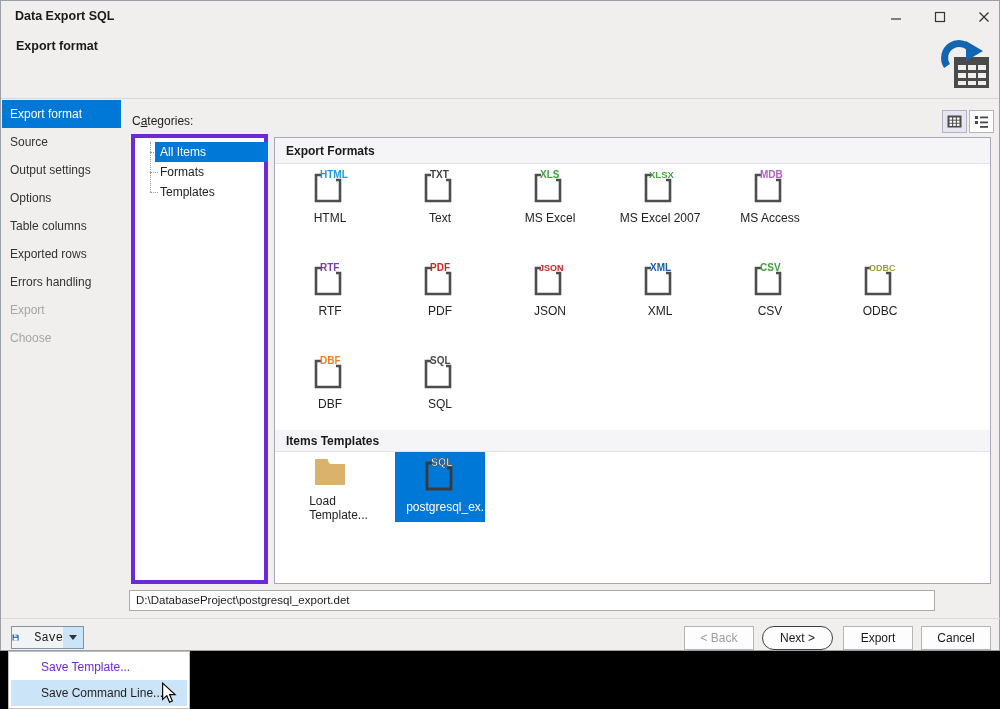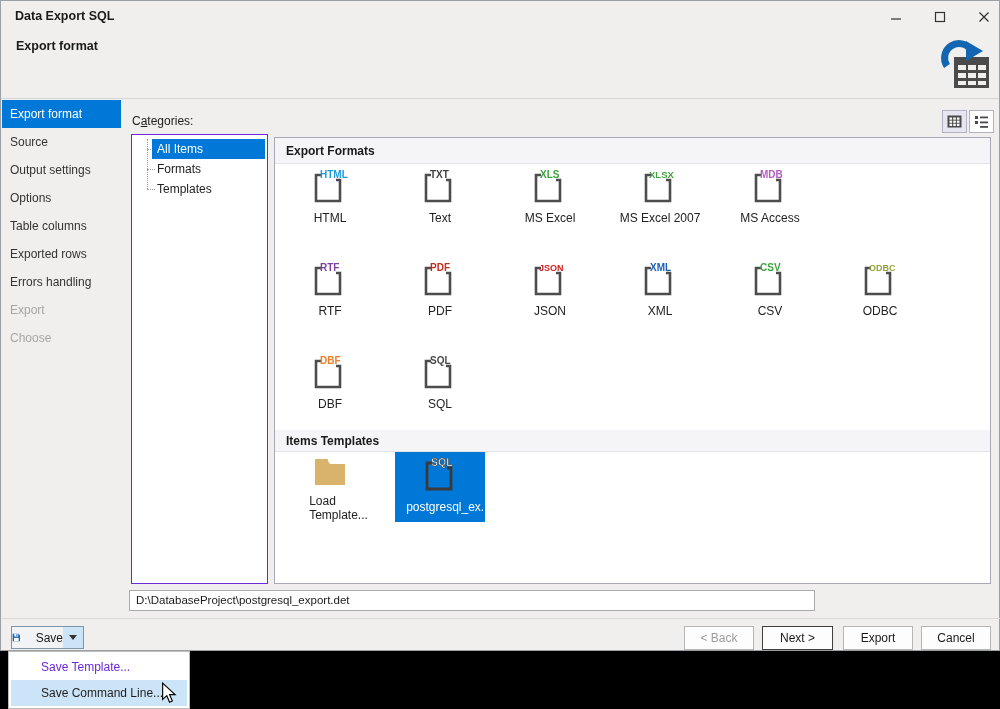--- a/index.html
+++ b/index.html
@@ -22,49 +22,49 @@
 
   
   .sidebar { position:absolute; left:1px; top:99px; width:119px; }
   .side-item { height:28px; line-height:28px; padding-left:8px; font-size:12px; color:#333; }
   .side-item.selected { background:#0078d7; color:#fff; }
   .side-item.disabled { color:#a6a6a6; }
 
   
   .cat-label { position:absolute; left:131px; top:113px; font-size:12px; color:#222; }
   .cat-label .mn { text-decoration:underline; }
-  .cat-box { position:absolute; left:130px; top:133px; width:137px; height:450px; background:#fff; border:1px solid #6d28d9; }
+  .cat-box { position:absolute; left:130px; top:133px; width:137px; height:450px; background:#fff; border:4px solid #6d28d9; }
   .tree-vline { position:absolute; left:15px; top:4px; height:50px; border-left:1px dotted #9a9a9a; }
   .tree-stub { position:absolute; left:15px; width:8px; border-top:1px dotted #9a9a9a; }
   .tree-item { position:absolute; left:20px; width:113px; height:20px; line-height:20px; font-size:12px; color:#222; padding-left:5px; }
   .tree-item.selected { background:#0078d7; color:#fff; }
 
   
   .panel { position:absolute; left:273px; top:136px; width:717px; height:447px; background:#fff; border:1px solid #a8a8b8; }
   .panel-strip { position:absolute; left:0; width:715px; height:26px; background:#f5f4f6; border-bottom:1px solid #e4e2e6; }
   .panel-strip .strip-title { position:absolute; left:11px; top:6px; font-size:12px; font-weight:bold; color:#1a1a1a; }
   .fmt-row { position:absolute; left:0; display:flex; }
   .fmt-tile { width:110px; display:flex; flex-direction:column; align-items:center; }
   .fmt-label { margin-top:5px; font-size:12px; color:#222; white-space:nowrap; }
   .tpl-row { position:absolute; left:0; top:314px; display:flex; }
   .tpl-cell { width:110px; display:flex; justify-content:center; }
   .tpl-tile { width:90px; height:70px; display:flex; flex-direction:column; align-items:center; padding-top:2px; }
   .tpl-tile.selected { background:#0078d7; }
   .tpl-label { margin-top:4px; font-size:12px; color:#222; text-align:left; line-height:14px;margin-left:17px; }
   .tpl-tile.selected .tpl-label { color:#fff; margin-top:6px; }
 
   
-  .path-field { position:absolute; left:128px; top:589px; width:686px; height:21px; background:#fff; border:1px solid #ababab; font-size:11.5px; color:#1a1a1a; line-height:19px; padding-left:6px; }
+  .path-field { position:absolute; left:128px; top:589px; width:806px; height:21px; background:#fff; border:1px solid #ababab; font-size:11.5px; color:#1a1a1a; line-height:19px; padding-left:6px; }
 
   
   .footer-sep { position:absolute; left:0; top:617px; width:1000px; border-top:1px solid #dcdad8; }
   .btn { position:absolute; top:625px; height:24px; background:#fdfdfd; border:1px solid #b5b5b5; font-size:12px; color:#1a1a1a; display:flex; align-items:center; justify-content:center; }
   .btn.default { border-color:#3f3f3f; }
   .btn.disabled { color:#9d9d9d; }
-  .save-main { position:absolute; left:10px; top:625px; width:53px; height:23px; background:#f2f3f4; border:1px solid #7e95a7; display:flex; align-items:center; justify-content:center; gap:15px; font-size:12px; color:#1a1a1a; }
+  .save-main { position:absolute; left:10px; top:625px; width:53px; height:23px; background:#f2f3f4; border:1px solid #7e95a7; display:flex; align-items:center; justify-content:center; gap:15px; font-size:12px; color:#1a1a1a;font-family:Liberation Mono, monospace; }
   .save-arrow { position:absolute; left:62px; top:625px; width:21px; height:23px; background:#cce4f7; border:1px solid #7e95a7; border-left:none; display:flex; align-items:center; justify-content:center; }
   .save-arrow .tri { width:0; height:0; border-left:4px solid transparent; border-right:4px solid transparent; border-top:5px solid #333; }
 
   
   .save-menu { position:absolute; left:8px; top:651px; width:182px; height:58px; background:#fff; border:1px solid #bcbcbc; }
   .menu-item { position:absolute; left:2px; width:176px; height:26px; line-height:26px; padding-left:30px; font-size:12px; color:#1f1f1f; }
   .menu-item.disabled { color:#6d28d9; }
   .menu-item.highlighted { background:#cce4f7; }
 
   .cursor { position:absolute; left:160px; top:682px; z-index:10; }
@@ -308,21 +308,21 @@
         <rect x="6.6" y="1.7" width="1.8" height="2.6" fill="#1262b8"></rect>
         <rect x="3" y="7" width="7" height="5" fill="#fff"></rect>
       </svg>
       <span>Save</span>
     </div>
     <div class="save-arrow">
       <span class="tri"></span>
     </div>
 
     <div class="btn disabled" style="left:683px; width:70px;">&lt; Back</div>
-    <div class="btn default" style="left:761px; width:71px;">Next &gt;</div>
+    <div class="btn default" style="left:761px; width:71px;border-radius:12px;">Next &gt;</div>
     <div class="btn" style="left:842px; width:70px;">Export</div>
     <div class="btn" style="left:920px; width:70px;">Cancel</div>
   </div>
 
   <div class="save-menu">
     <div class="menu-item disabled" style="top:2px;">Save Template...</div>
     <div class="menu-item highlighted" style="top:28px;">Save Command Line...</div>
   </div>
 
   <div class="cursor">

